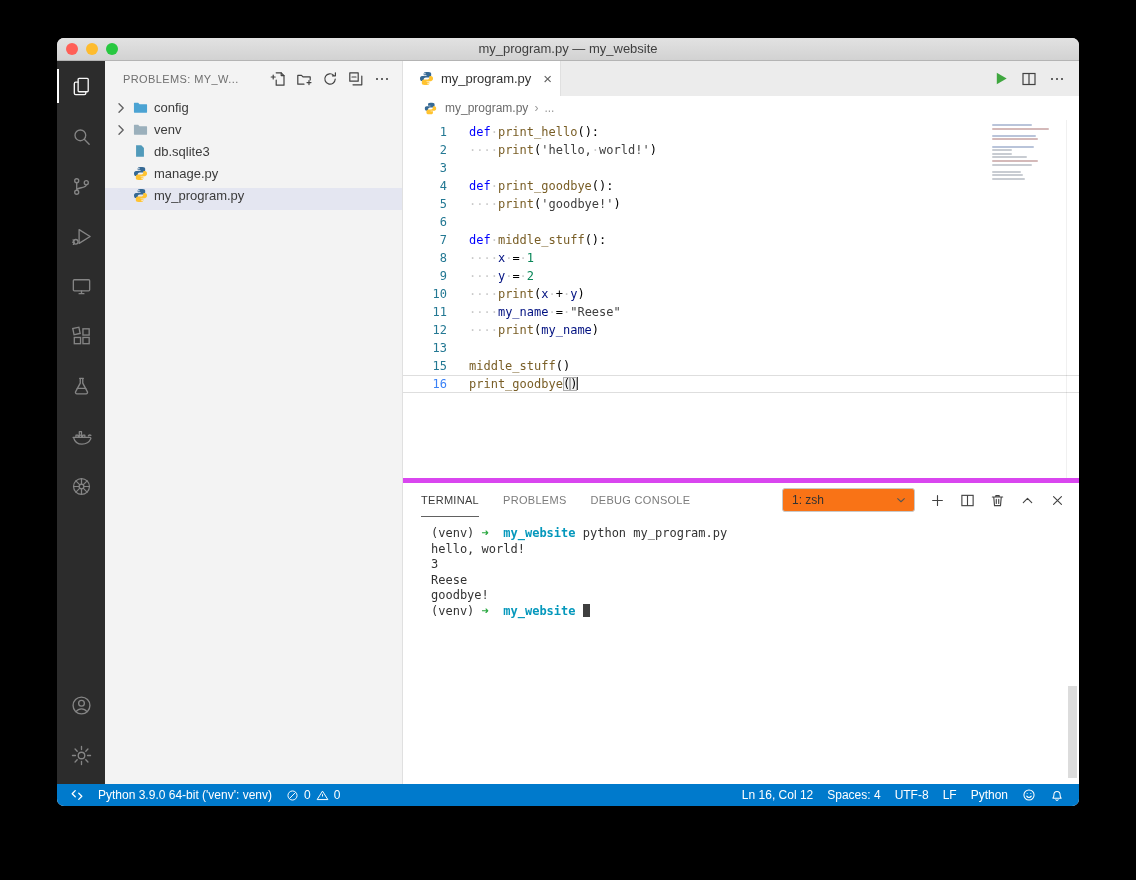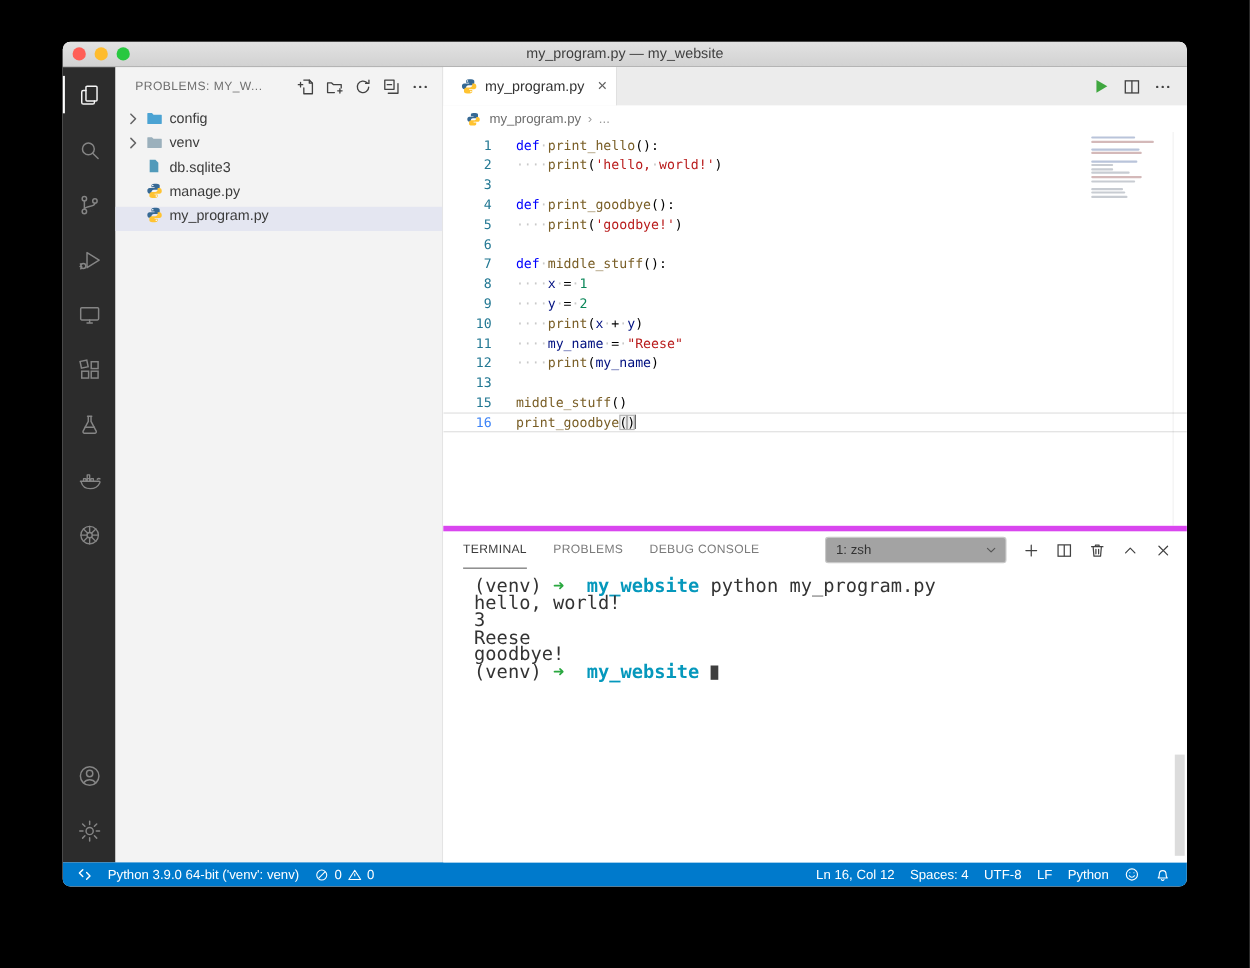--- a/index.html
+++ b/index.html
@@ -41,37 +41,37 @@
 .editor-actions{margin-left:auto;display:flex;align-items:center;gap:12px;padding-right:14px;color:#424242}
 .ea-btn{display:flex;align-items:center;cursor:pointer}
 .breadcrumb{height:24px;display:flex;align-items:center;padding-left:16px;font-size:12px;color:#6c6c6c;gap:6px;background:#fff}
 .bc-sep{color:#9a9a9a}
 .code-wrap{flex:1;position:relative;overflow:hidden;font-family:"DejaVu Sans Mono",monospace;font-size:12px;padding-top:3px;background:#fff}
 .code-line{display:flex;height:18px;line-height:18px}
 .code-line.current{border-top:1px solid #dedede;border-bottom:1px solid #dedede;line-height:16px}
 .gutter{flex:0 0 44px;text-align:right;color:#237893;font-size:12px;user-select:none}
 .code-line.current .gutter{color:#3b82f6}
 .ltext{margin-left:22px;white-space:pre;color:#000}
-.kw{color:#0000ff}.fn{color:#795e26}.vr{color:#001080}.st{color:#b91c1c}.nm{color:#098658}.pn{color:#000}
+.kw{color:#0000ff}.fn{color:#795e26}.vr{color:#001080}.st{color:#404040}.nm{color:#098658}.pn{color:#000}
 .ws{color:#c9c9c9}
 .bm{outline:1px solid #b0b0b0;outline-offset:-1px;background:#f3f3f3}
 .cr{display:inline-block;width:1px;height:13px;background:#444;vertical-align:-2px}
 .minimap{position:absolute;top:4px;right:15px;width:72px}
 .mm-bar{height:2px;margin-bottom:1.6px;border-radius:1px}
 .editor-scroll{position:absolute;top:0;right:0;bottom:0;width:13px;border-left:1px solid rgba(0,0,0,.06)}
 
 .panel{flex:1;border-top:5px solid #d946ef;display:flex;flex-direction:column;position:relative;background:#fff;min-height:0}
 .panel-header{height:34px;display:flex;align-items:center;padding:0 14px 0 18px}
 .ptab{font-size:11px;letter-spacing:.3px;color:#7b7b7b;margin-right:24px;height:100%;display:flex;align-items:center;border-bottom:1px solid transparent;cursor:pointer;text-transform:uppercase}
 .ptab.active{color:#3b3b3b;border-bottom-color:#616161}
 .panel-right{margin-left:auto;display:flex;align-items:center;gap:15px;color:#424242}
-.shell-select{width:165px;height:24px;border:1px solid #c8c8c8;border-radius:3px;background:#a3a3a3;display:flex;align-items:center;padding:0 6px 0 9px;font-size:12px;color:#333;cursor:pointer}
+.shell-select{width:133px;height:24px;border:1px solid #c8c8c8;border-radius:3px;background:#f97316;display:flex;align-items:center;padding:0 6px 0 9px;font-size:12px;color:#333;cursor:pointer}
 .shell-select .lbl{flex:1}
 .p-btn{display:flex;align-items:center;cursor:pointer}
-.term{flex:1;padding:9px 0 0 28px;font-family:"DejaVu Sans Mono","DejaVu Sans",monospace;font-size:17px;line-height:15.5px;color:#333}
+.term{flex:1;padding:9px 0 0 28px;font-family:"DejaVu Sans Mono","DejaVu Sans",monospace;font-size:12px;line-height:15.5px;color:#333}
 .tline{white-space:pre}
 .t-ar{color:#2aa840;font-weight:bold}
 .t-cy{color:#0598bc;font-weight:bold}
 .t-cur{display:inline-block;width:7px;height:13px;background:#3f3f3f;vertical-align:-2px}
 .panel-thumb{position:absolute;right:2px;bottom:6px;width:9px;height:92px;background:#dcdcdc}
 
 .statusbar{flex:0 0 22px;background:#007acc;color:#fff;display:flex;align-items:center;font-size:12px;padding:0 8px 0 6px;white-space:nowrap}
 .sb-seg{display:flex;align-items:center;gap:5px;padding:0 7px;height:100%;cursor:pointer}
 .sb-right{margin-left:auto;display:flex;align-items:center}
 svg{overflow:visible}

